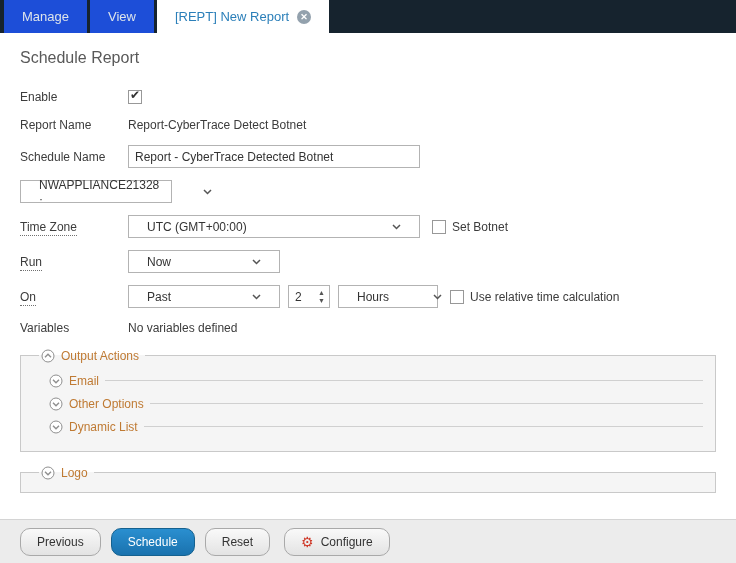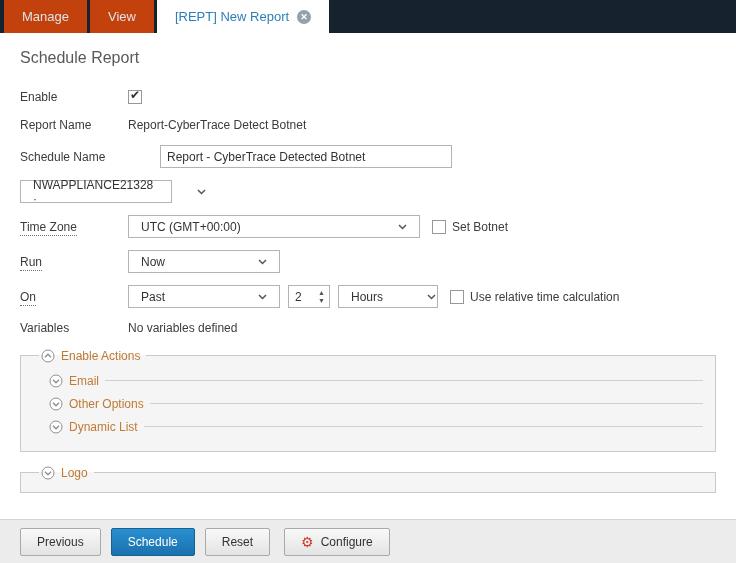--- a/index.html
+++ b/index.html
@@ -10,47 +10,47 @@
     color: #3c3c3c;
     background: #fff;
   }
   .app { width: 736px; height: 563px; display: flex; flex-direction: column; overflow: hidden; background: #fff; }
 
   
   .topbar { flex: none; height: 33px; background: #16232e; display: flex; align-items: stretch; padding-left: 4px; }
   .tab {
     display: flex; align-items: center; gap: 8px;
     padding: 0 18px; margin-right: 3px;
-    background: #c2410c; color: #dde4ea; font-size: 13px; cursor: default;
+    background: #1d4ed8; color: #dde4ea; font-size: 13px; cursor: default;
   }
   .tab.active { background: #ffffff; color: #2b7fb9; }
   .tab-close {
     width: 14px; height: 14px; border-radius: 50%;
     background: #93a1ad; color: #fff; font-size: 9px; line-height: 14px;
     text-align: center; font-weight: bold;
   }
 
   
   .content { flex: 1; padding: 16px 20px 0 20px; overflow: hidden; }
   .page-title { font-size: 16px; font-weight: 400; color: #595959; margin-bottom: 22px; }
 
   .row { display: flex; align-items: center; margin-bottom: 12px; }
   .lbl { width: 108px; flex: none; padding-right: 6px; line-height: 1.35; }
   .lbl.hint .u { border-bottom: 1px dotted #707070; padding-bottom: 1px; }
   .static-val { color: #3c3c3c; }
 
   .txt-input {
     height: 23px; width: 292px;
     border: 1px solid #b3b3b3; padding: 0 6px;
-    font: inherit; color: #333; background: #fff; margin-left: 32px;
+    font: inherit; color: #333; background: #fff;
   }
   .select {
     height: 23px; border: 1px solid #b3b3b3; background: #fff;
     display: flex; align-items: center; justify-content: space-between;
-    padding: 0 12px; cursor: default; color: #333; gap: 38px;
+    padding: 0 18px; cursor: default; color: #333; gap: 38px;
   }
   .sel-db { width: 152px; }
   .sel-tz { width: 292px; }
   .sel-run { width: 152px; }
   .sel-past { width: 152px; }
   .sel-unit { width: 100px; }
   .caret { flex: none; margin-left: 6px; display: flex; align-items: center; }
 
   .checkbox {
     width: 14px; height: 14px; flex: none;
@@ -85,21 +85,21 @@
   }
   .sub .line { flex: 1; border-top: 1px solid #d0d0d0; }
   fieldset.logo-panel { margin-top: 14px; padding-bottom: 10px; }
 
   
   .footer {
     flex: none; height: 44px; background: #ececec; border-top: 1px solid #d4d4d4;
     display: flex; align-items: center; padding: 0 20px; gap: 10px;
   }
   .btn {
-    height: 28px; padding: 0 16px; border: 1px solid #a9a9a9; border-radius: 2px;
+    height: 28px; padding: 0 16px; border: 1px solid #a9a9a9; border-radius: 10px;
     background: linear-gradient(#f9f9f9, #e3e3e3); color: #333; font: inherit;
     display: inline-flex; align-items: center; gap: 7px; cursor: default;
   }
   .btn.primary { background: linear-gradient(#2a8fd0, #1a72ae); border-color: #15618f; color: #fff; }
   .btn.configure { margin-left: 4px; }
   .gear { color: #cf3a2a; font-size: 14px; line-height: 1; }
 
   svg { display: block; }
 </style>
 </head>
@@ -224,21 +224,21 @@
     </div>
 
     <fieldset class="panel">
       <legend>
         <span>
           <svg width="14" height="14" viewBox="0 0 14 14">
             <circle cx="7" cy="7" r="6" fill="#fff" stroke="#8f8f8f"></circle>
             <path d="M4 8.2 L7 5.2 L10 8.2" fill="none" stroke="#8f8f8f" stroke-width="1.4"></path>
           </svg>
         </span>
-        <span>Enable Actions</span>
+        <span>Output Actions</span>
       </legend>
 
       <div class="sub">
         <span>
           <svg width="14" height="14" viewBox="0 0 14 14">
             <circle cx="7" cy="7" r="6" fill="#fff" stroke="#8f8f8f"></circle>
             <path d="M4 5.8 L7 8.8 L10 5.8" fill="none" stroke="#8f8f8f" stroke-width="1.4"></path>
           </svg>
         </span>
         <span>Email</span>

